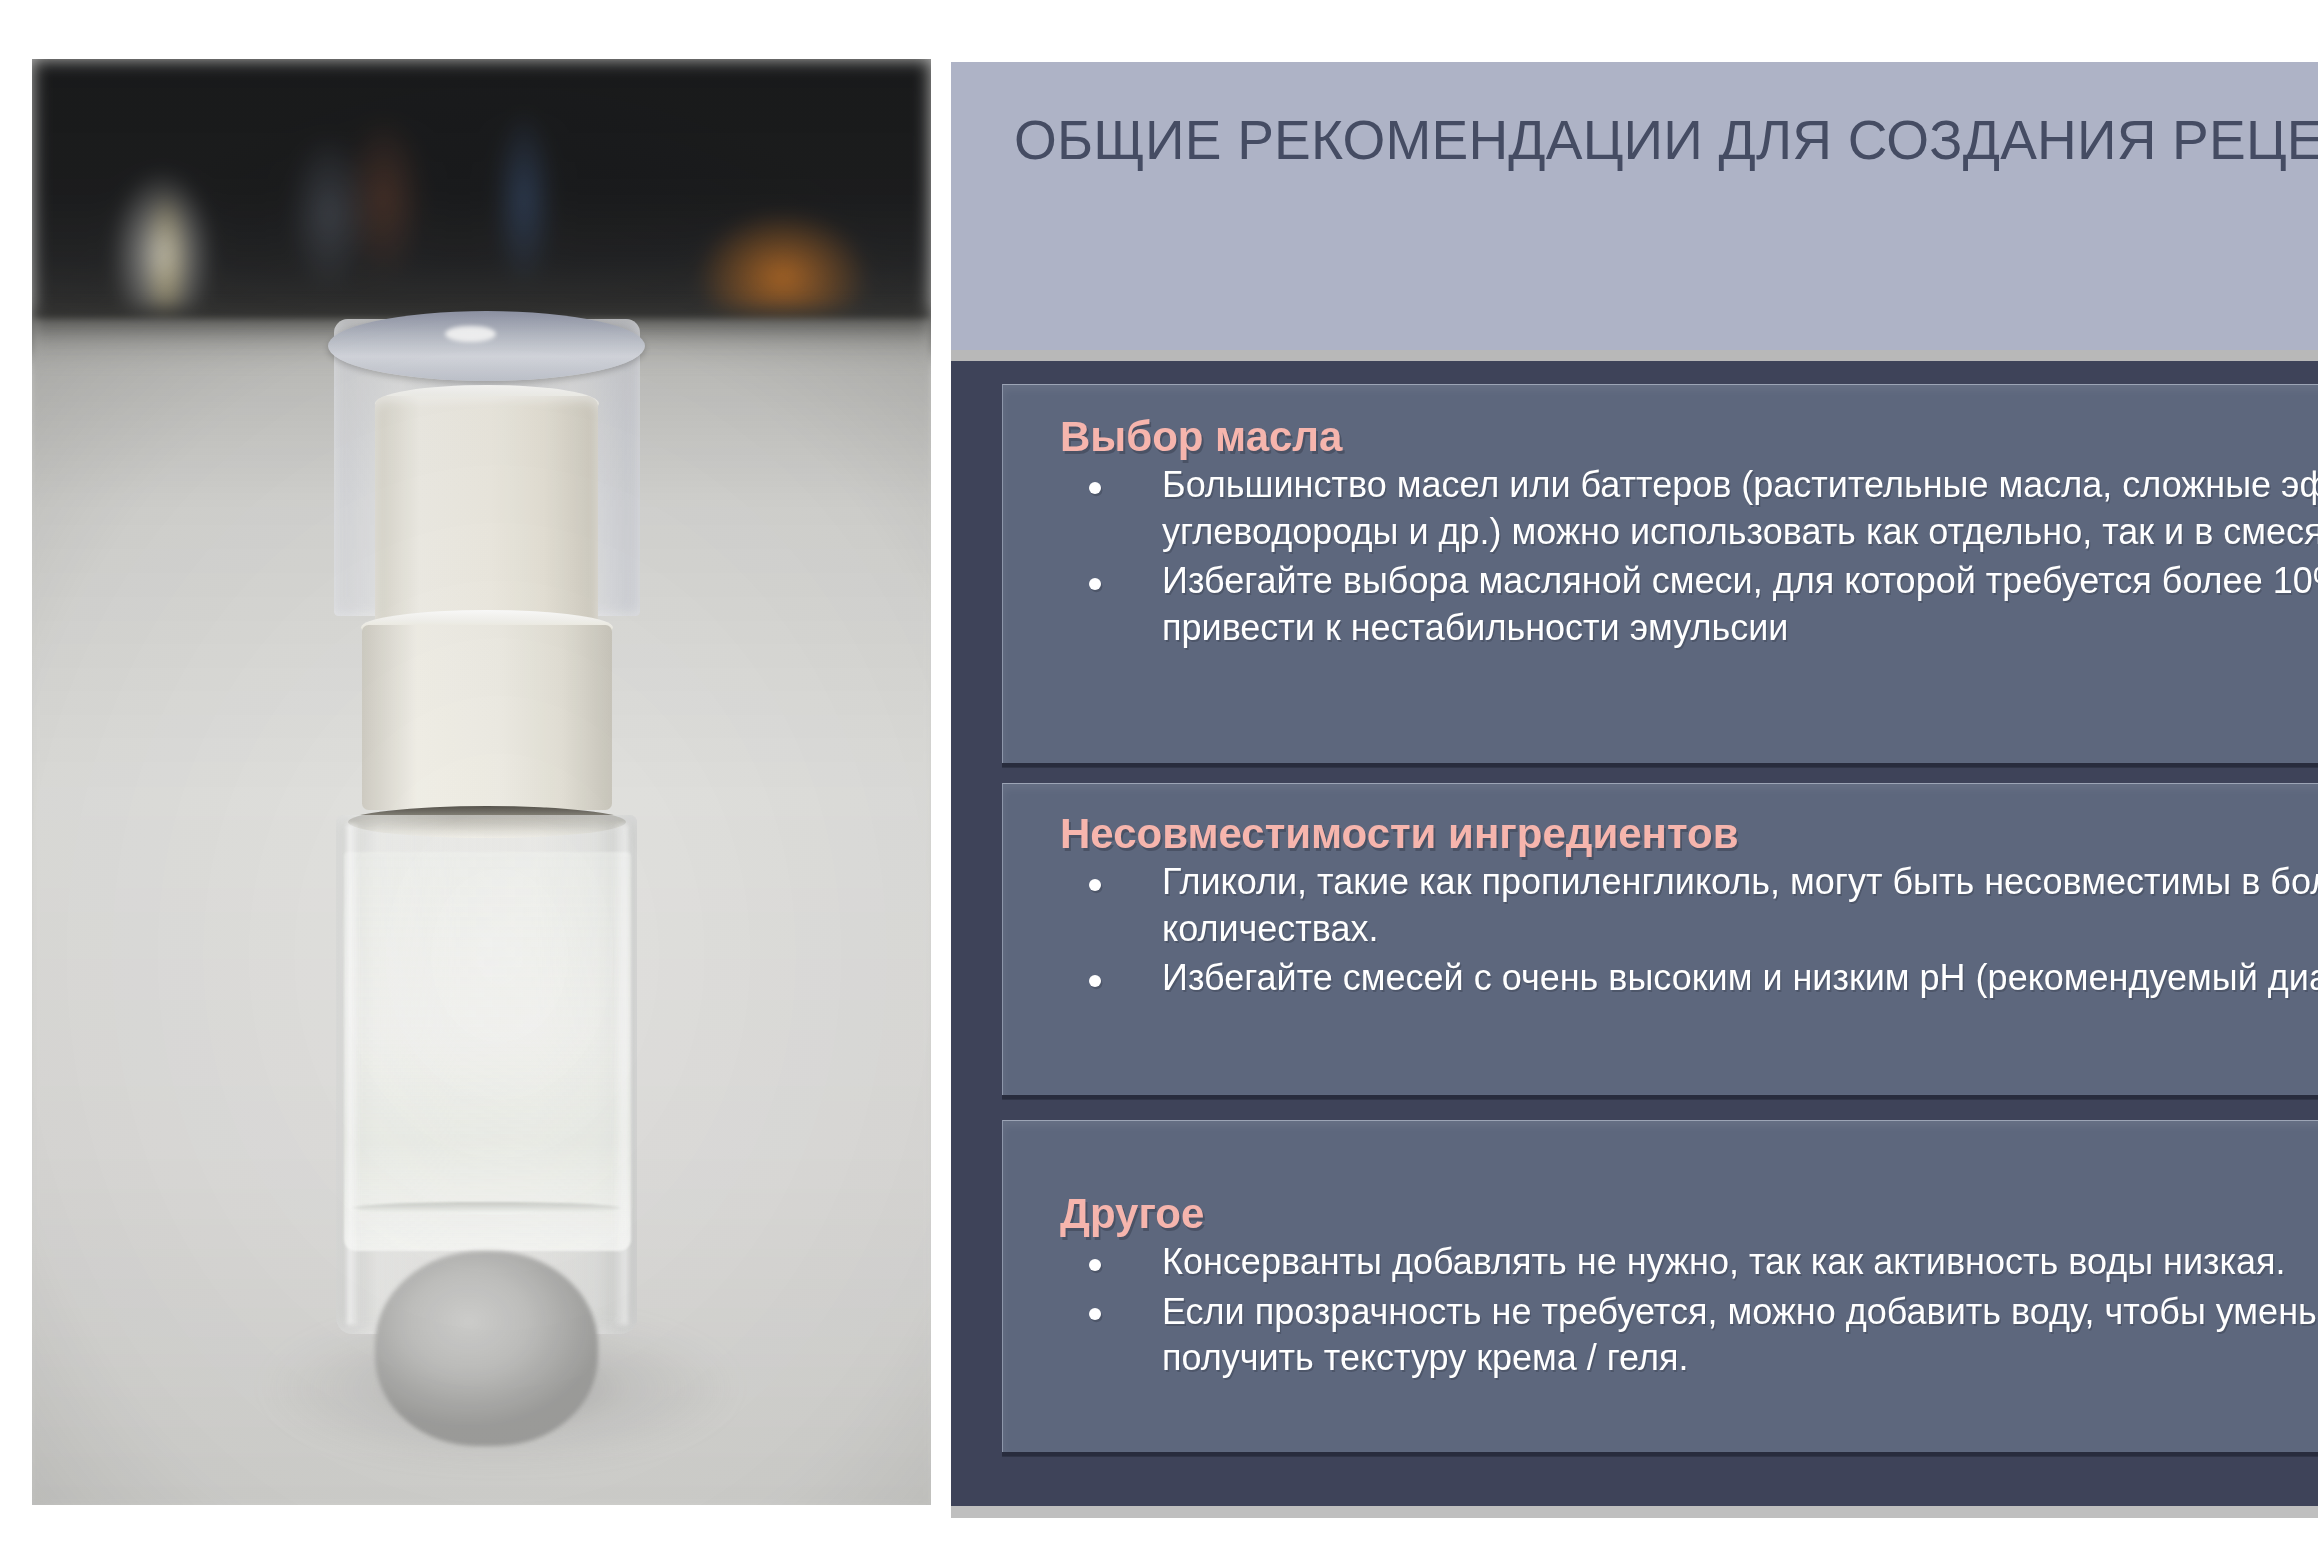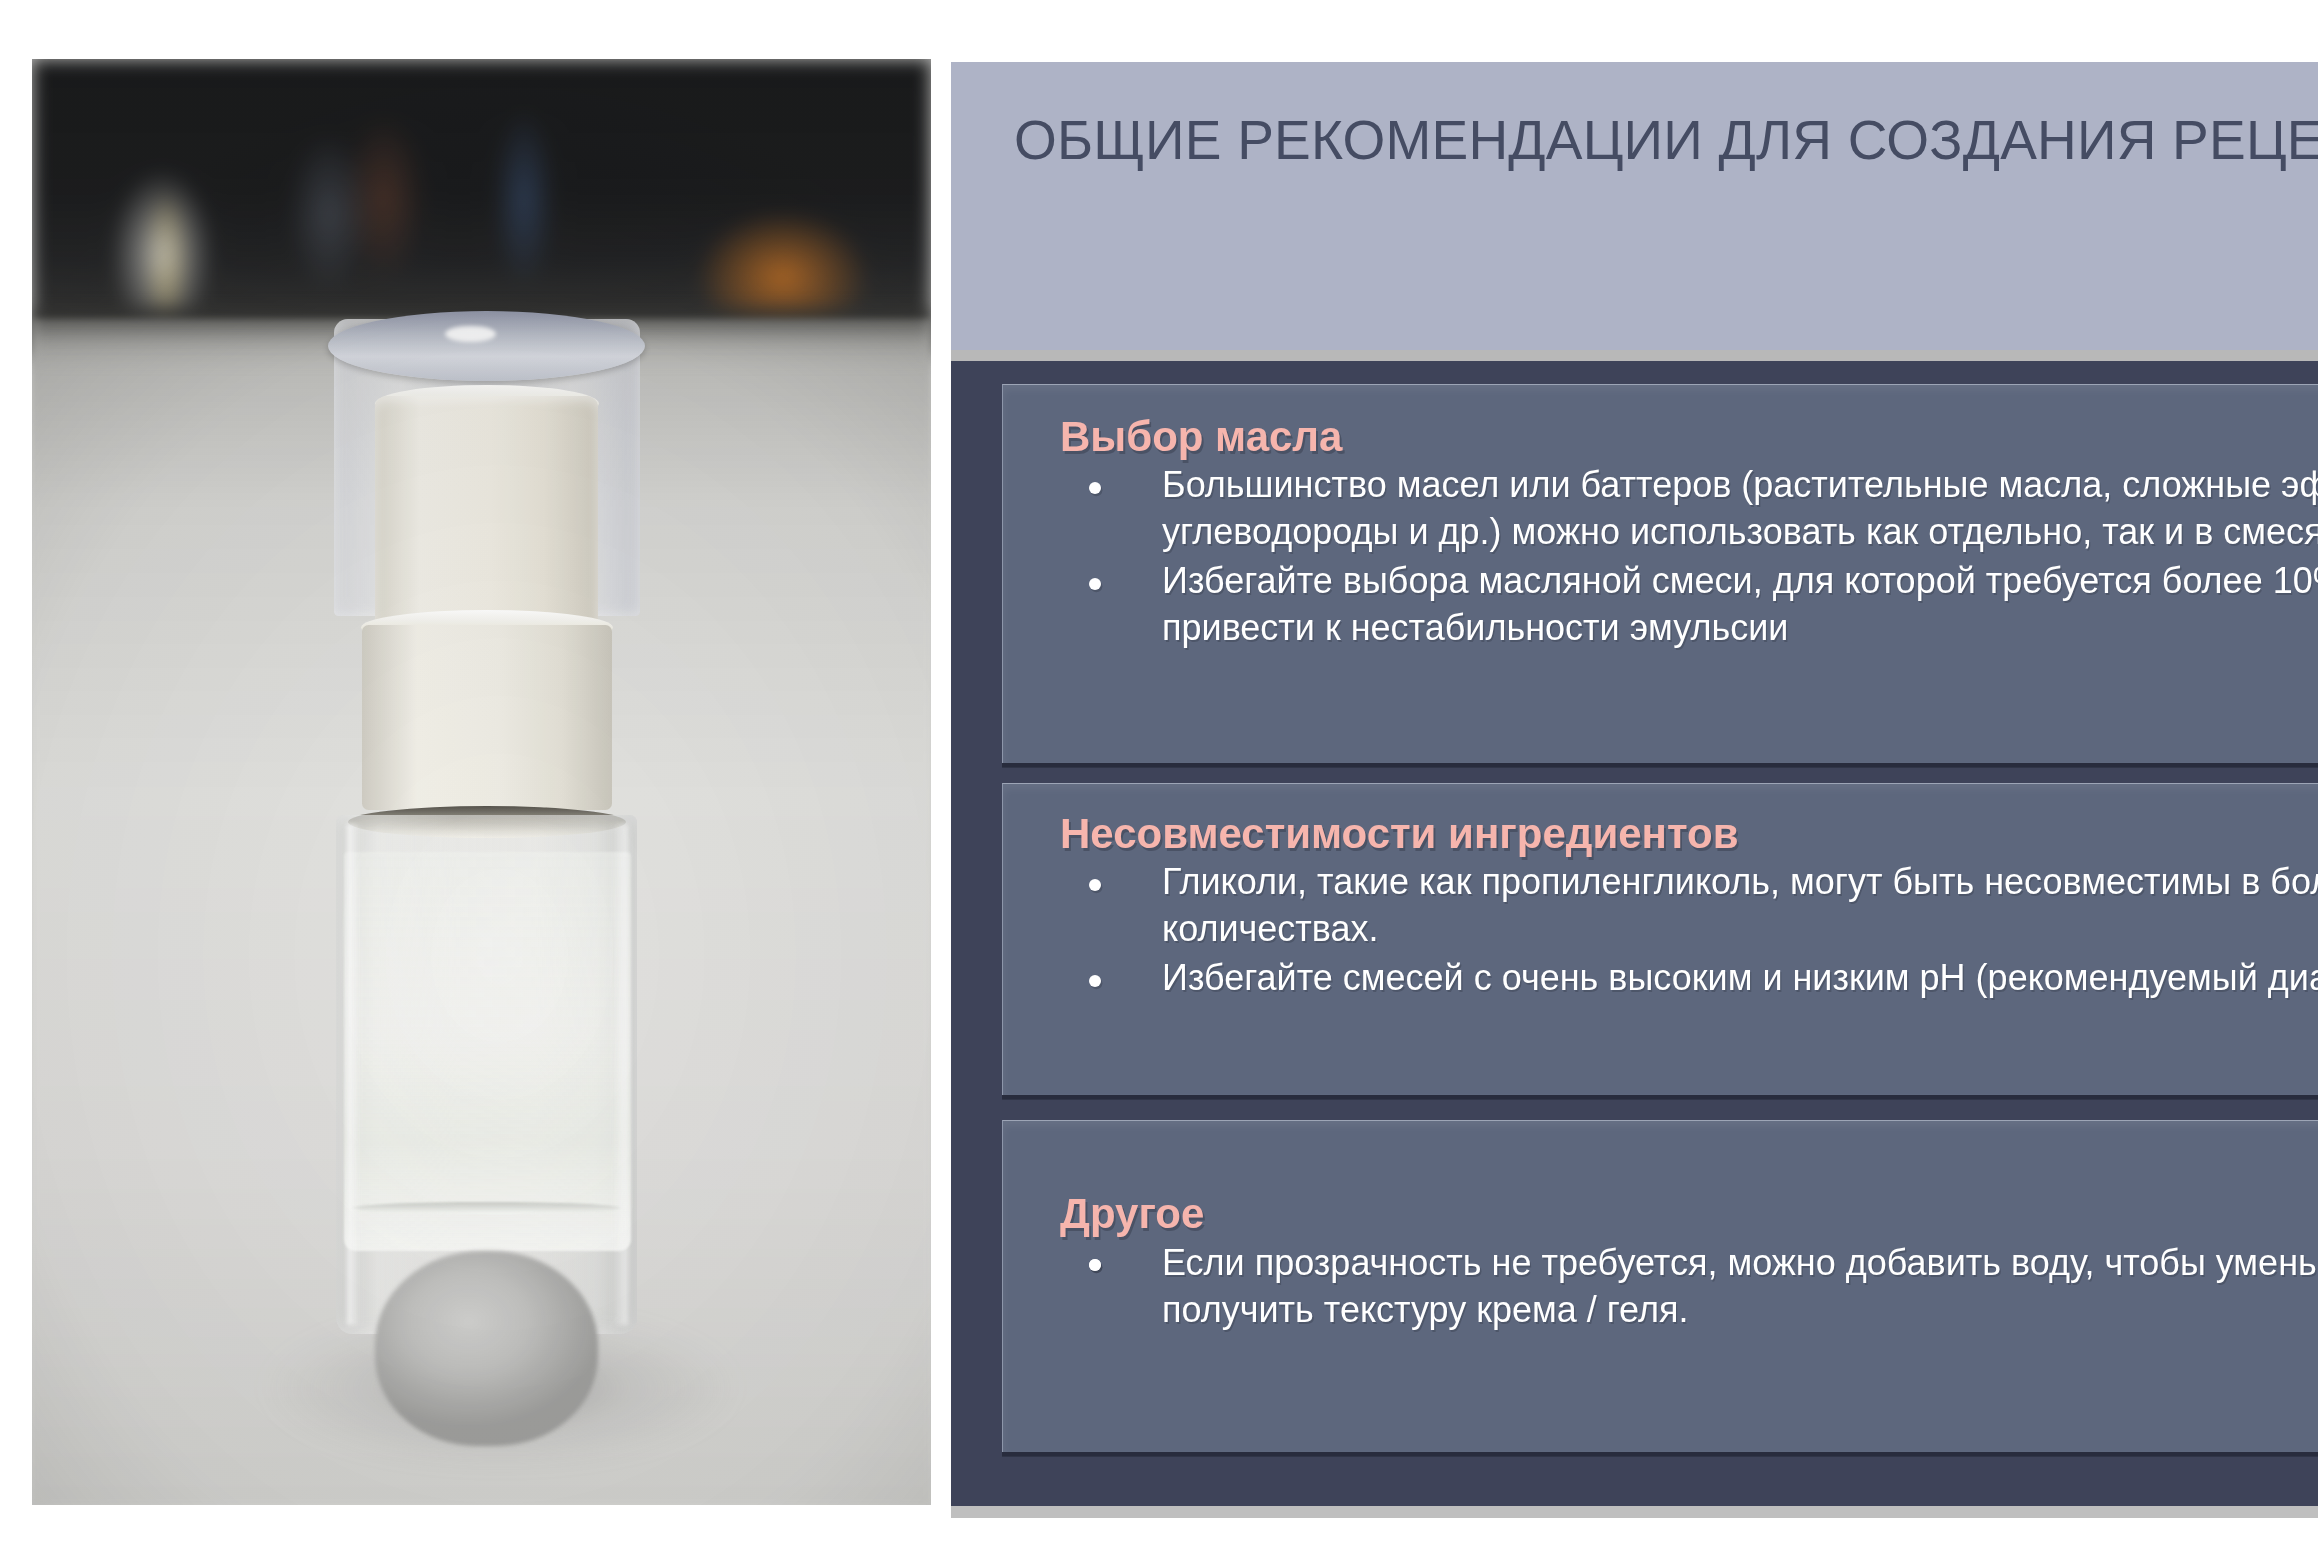--- a/index.html
+++ b/index.html
@@ -240,20 +240,21 @@
         <span>Избегайте смесей с очень высоким и низким pH (рекомендуемый диапазон от 4 до 8).</span>
       </li>
     </ul>
   </div>
 
   <div class="card card-3">
     <div class="card-head">Другое</div>
     <ul class="bullets">
       <li>
         <span class="dot"></span>
+        <span>Консерванты добавлять не нужно, так как активность воды низкая.</span>
       </li>
       <li>
         <span class="dot"></span>
         <span>Если прозрачность не требуется, можно добавить воду, чтобы уменьшить вязкость и получить текстуру крема / геля.</span>
       </li>
     </ul>
   </div>
 
 </div>
 

